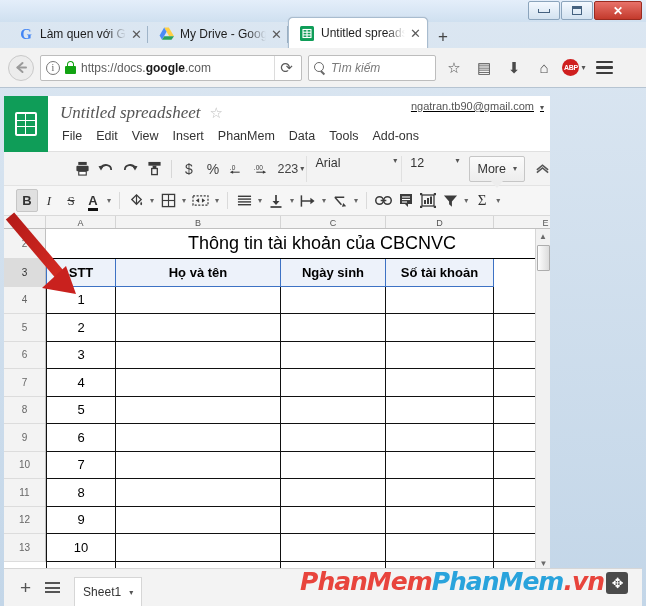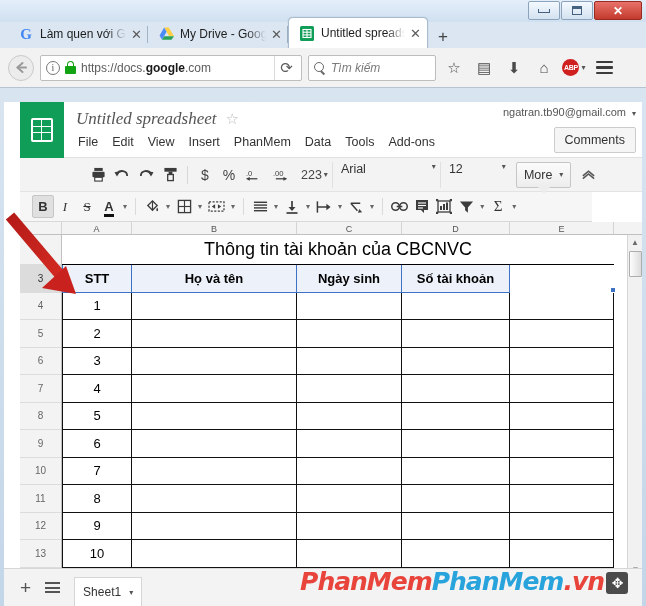--- a/index.html
+++ b/index.html
@@ -158,25 +158,24 @@
     font-size: 7px; font-weight: bold;
     display: flex; align-items: center; justify-content: center;
     letter-spacing: -0.3px;
   }
   .caret-small { font-size: 8px; color: #555; margin-left: 2px; }
   #menu-btn { display: flex; flex-direction: column; gap: 3px; width: 17px; }
   #menu-btn i { display: block; height: 2.4px; background: #3c3c3c; border-radius: 1px; }
 
   
   #app {
-    position: absolute; top: 102px; left: 4px;
-    width: 638px; height: 476px;
+    position: absolute; top: 96px; left: 4px;
+    width: 546px; height: 476px;
     background: #ffffff;
     overflow: hidden;
-    padding-left: 16px;
   }
   #sheets-header {
     height: 56px; display: flex; position: relative;
     border-bottom: 1px solid #e0e0e0;
   }
   #sheets-logo {
     width: 44px; height: 56px; background: #0f9d58;
     display: flex; align-items: center; justify-content: center;
   }
   .logo-grid {
@@ -190,21 +189,21 @@
   #doc-title-row { display: flex; align-items: center; gap: 9px; height: 24px; }
   #doc-title {
     font-size: 17px; color: #555555; font-style: italic;
     font-family: "Liberation Serif", serif;
   }
   #star-icon { font-size: 15px; color: #bdbdbd; }
   #menubar { display: flex; gap: 14px; margin-top: 4px; padding-left: 2px; }
   .menu-item { font-size: 12.5px; color: #333; }
   #account-area {
     position: absolute; right: 6px; top: 4px;
-    display: flex; align-items: flex-end; gap: 4px;
+    display: flex; align-items: flex-end; gap: 4px; text-decoration: underline;
   }
   #account-email { font-size: 11px; color: #555; }
   #header-actions {
     position: absolute; right: 6px; top: 25px;
     display: flex; align-items: center; gap: 8px;
   }
   #comments-btn {
     height: 26px; padding: 0 10px;
     border: 1px solid #ccc; border-radius: 2px; background: #f5f5f5;
     display: flex; align-items: center;
@@ -516,21 +515,20 @@
           <span class="menu-item">Data</span>
           <span class="menu-item">Tools</span>
           <span class="menu-item">Add-ons</span>
         </div>
       </div>
       <div id="account-area">
         <span id="account-email">ngatran.tb90@gmail.com</span>
         <span class="caret-small">▾</span>
       </div>
       <div id="header-actions">
-        <div id="comments-btn">Comments</div>
       </div>
     </div>
 
     <div id="toolbar1">
       <div class="tb-btn">
         <svg width="15" height="15" viewBox="0 0 16 16">
             <rect x="3.5" y="1" width="9" height="3.2" fill="#3c3c3c"></rect>
             <rect x="1.5" y="5" width="13" height="6" rx="1.2" fill="#3c3c3c"></rect>
             <rect x="4" y="11" width="8" height="4" fill="#fff" stroke="#3c3c3c" stroke-width="1.2"></rect>
           </svg>

